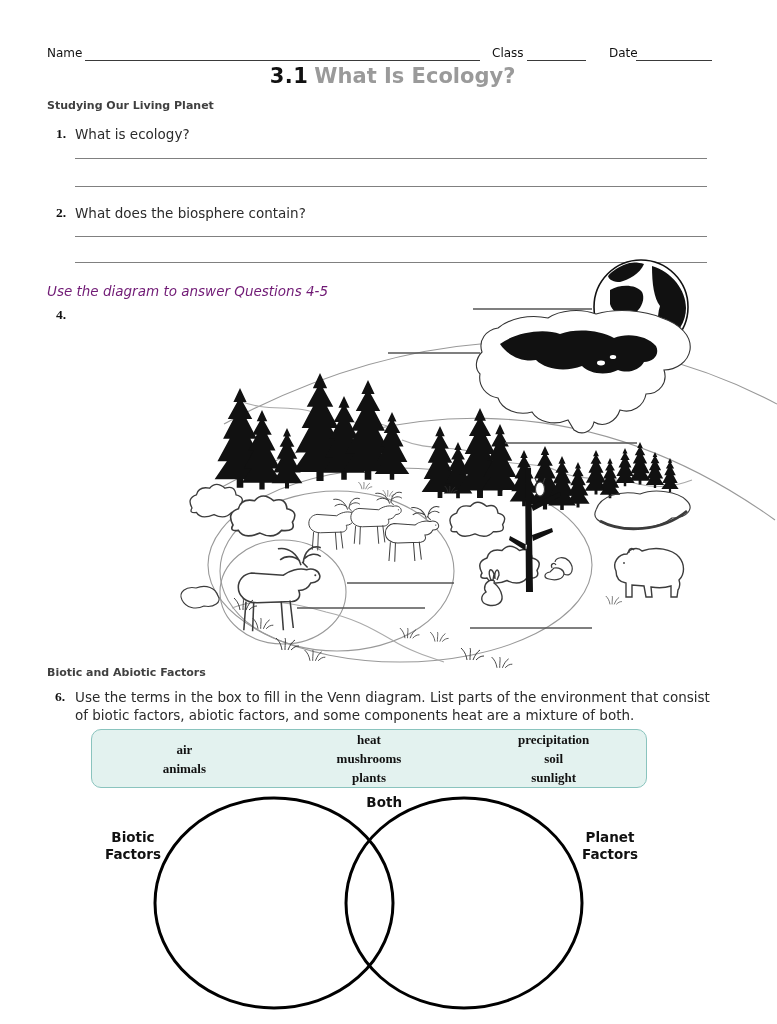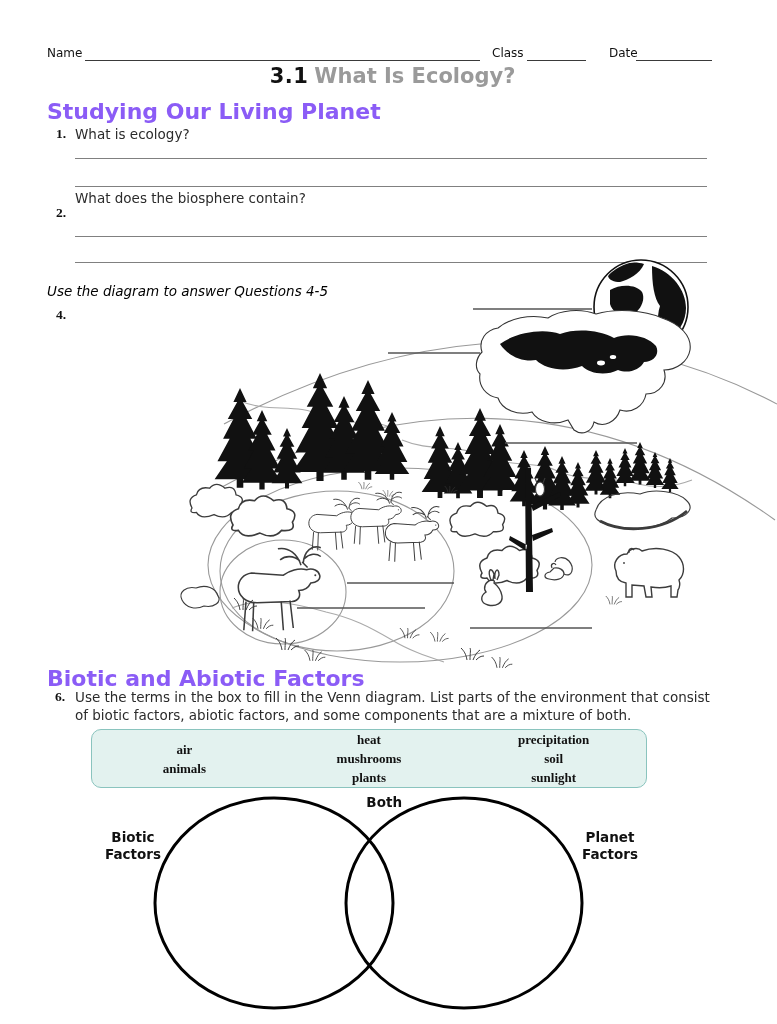--- a/index.html
+++ b/index.html
@@ -3,24 +3,24 @@
 <meta charset="utf-8">
 <style>
   html,body{margin:0;padding:0;background:#fff;}
   #page{position:relative;width:777px;height:1024px;background:#fff;overflow:hidden;
         font-family:"DejaVu Sans","Liberation Sans",sans-serif;color:#222;}
   .abs{position:absolute;}
   .hdr-label{font-size:12px;color:#111;}
   .hdr-line{border-bottom:1.2px solid #3a3a3a;height:14px;}
   .title-num{font-weight:bold;font-size:21px;color:#111;letter-spacing:0.5px;}
   .title-txt{font-weight:bold;font-size:21px;color:#9a9a9a;margin-left:6px;}
-  .section-heading{font-size:22px;font-weight:bold;color:#8b5cf6;white-space:nowrap;}
+  .section-heading{font-size:11px;font-weight:bold;color:#404040;white-space:nowrap;}
   .q-num{font-family:"Liberation Serif","DejaVu Serif",serif;font-weight:bold;font-size:13.5px;color:#111;}
   .q-text{font-size:13.5px;color:#2b2b2b;white-space:nowrap;}
-  .q-italic{font-size:13.5px;font-style:italic;color:#000000;white-space:nowrap;}
+  .q-italic{font-size:13.5px;font-style:italic;color:#701a75;white-space:nowrap;}
   .answer-line{border-bottom:1px solid #808080;height:10px;}
   .term-box{left:91px;top:729px;width:554px;height:57px;background:#e3f2ef;
             border:1.5px solid #8ac4be;border-radius:10px;display:flex;flex-direction:row;
             align-items:center;justify-content:space-around;}
   .term-col{flex:1;text-align:center;font-family:"Liberation Serif","DejaVu Serif",serif;
             font-weight:bold;font-size:13px;color:#111;line-height:19px;}
   .venn-label{font-size:13.5px;font-weight:bold;color:#111;line-height:16.5px;text-align:center;}
   svg{position:absolute;left:0;top:0;}
   .thin{stroke:#999;stroke-width:1.1;fill:none;}
   .blankline{stroke:#555;stroke-width:1.4;}
@@ -44,21 +44,21 @@
   </div>
 
   <div class="abs section-heading" style="left:47px;top:99px;">Studying Our Living Planet</div>
 
   <div class="abs q-num" style="left:56px;top:126px;">1.</div>
   <div class="abs q-text" style="left:75px;top:126px;">What is ecology?</div>
   <div class="abs answer-line" style="left:75px;top:148px;width:632px;"></div>
   <div class="abs answer-line" style="left:75px;top:176px;width:632px;"></div>
 
   <div class="abs q-num" style="left:56px;top:205px;">2.</div>
-  <div class="abs q-text" style="left:75px;top:190px;">What does the biosphere contain?</div>
+  <div class="abs q-text" style="left:75px;top:205px;">What does the biosphere contain?</div>
   <div class="abs answer-line" style="left:75px;top:226px;width:632px;"></div>
   <div class="abs answer-line" style="left:75px;top:252px;width:632px;"></div>
 
   <div class="abs q-italic" style="left:47px;top:283px;">Use the diagram to answer Questions 4-5</div>
   <div class="abs q-num" style="left:56px;top:307px;">4.</div>
 
   <svg style="left:0;top:255px;" width="777" height="415" viewBox="0 255 777 415">
     <defs>
       <path id="pine" d="M0,0 L7,15 L3,15 L13,33 L7,33 L18,54 L11,54 L24,78 L14,78 L27,97 L3.5,97 L3.5,106 L-3.5,106 L-3.5,97 L-27,97 L-14,78 L-24,78 L-11,54 L-18,54 L-7,33 L-13,33 L-3,15 L-7,15 Z"></path>
       <g id="tuft">
@@ -195,21 +195,21 @@
     <line class="blankline" x1="388" y1="353" x2="480" y2="353"></line>
     <line class="blankline" x1="505" y1="443" x2="637" y2="443"></line>
     <line class="blankline" x1="347" y1="583" x2="454" y2="583"></line>
     <line class="blankline" x1="297" y1="608" x2="425" y2="608"></line>
     <line class="blankline" x1="470" y1="628" x2="592" y2="628"></line>
   </svg>
 
   <div class="abs section-heading" style="left:47px;top:666px;">Biotic and Abiotic Factors</div>
   <div class="abs q-num" style="left:55px;top:689px;">6.</div>
   <div class="abs q-text" style="left:75px;top:689px;">Use the terms in the box to fill in the Venn diagram. List parts of the environment that consist</div>
-  <div class="abs q-text" style="left:75px;top:707px;">of biotic factors, abiotic factors, and some components that are a mixture of both.</div>
+  <div class="abs q-text" style="left:75px;top:707px;">of biotic factors, abiotic factors, and some components heat are a mixture of both.</div>
 
   <div class="abs term-box">
     <div class="term-col">
       <div>air</div>
       <div>animals</div>
     </div>
     <div class="term-col">
       <div>heat</div>
       <div>mushrooms</div>
       <div>plants</div>

